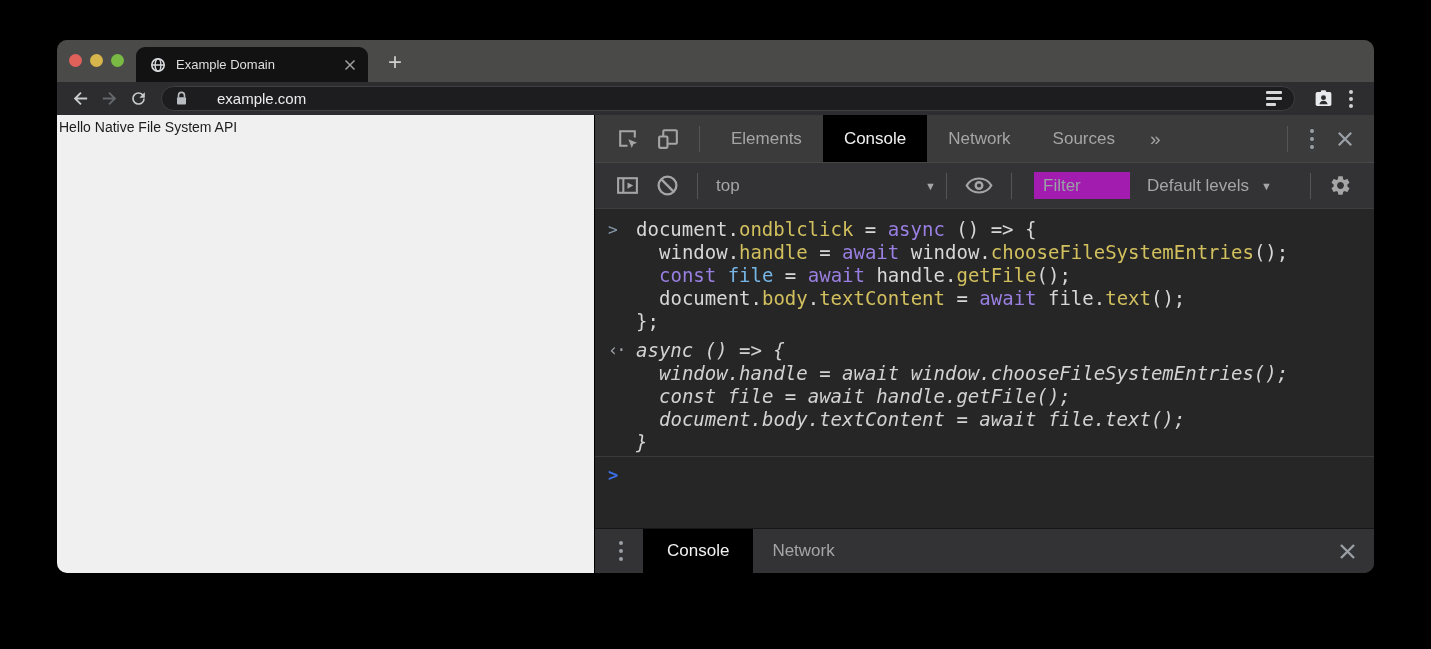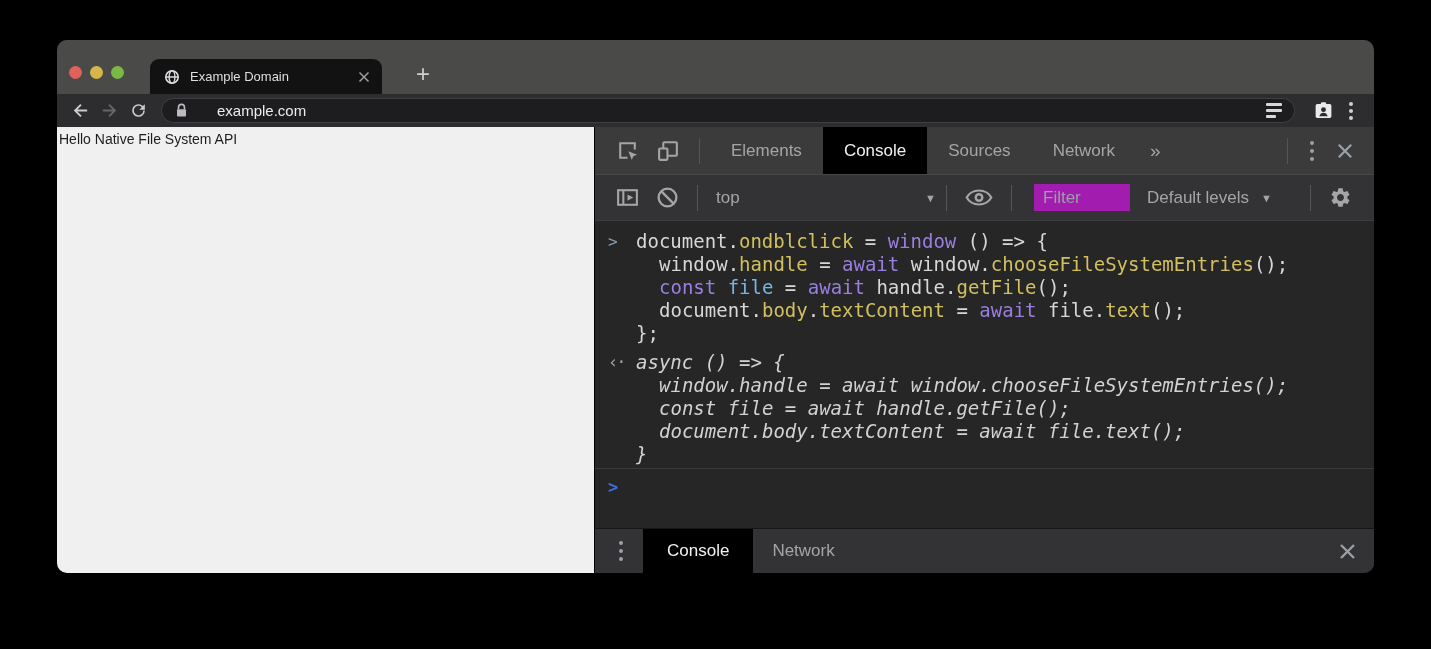--- a/index.html
+++ b/index.html
@@ -3,21 +3,21 @@
 <meta charset="utf-8">
 <style>
   * { margin:0; padding:0; box-sizing:border-box; }
   html,body { background:#000; width:1431px; height:649px; font-family:"Liberation Sans", sans-serif; }
   .stage { position:relative; width:1431px; height:649px; background:#000; overflow:hidden; }
 
   .browser-window { position:absolute; left:57px; top:40px; width:1317px; height:533px;
     border-radius:10px; overflow:hidden; display:flex; flex-direction:column; background:#2d2d2f; }
 
   
-  .tabstrip { height:54px; background:#4a4a48; display:flex; align-items:flex-end; flex-shrink:0;gap:14px; }
+  .tabstrip { height:42px; background:#4a4a48; display:flex; align-items:flex-end; flex-shrink:0; }
   .traffic-lights { display:flex; gap:8px; margin:0 0 15px 12px; align-self:flex-end; }
   .traffic-lights i { width:13px; height:13px; border-radius:50%; display:block; }
   .tl-red{ background:var(--traffic_red,#e0605a);} .tl-yellow{ background:var(--traffic_yellow,#d6b54c);} .tl-green{ background:var(--traffic_green,#79ba44);}
   .tab { width:232px; height:35px; background:#121212; border-radius:9px 9px 0 0; margin-left:12px;
     display:flex; align-items:center; padding:0 12px 0 14px; color:#dfdfdf; }
   .tab-favicon { width:16px; height:16px; flex-shrink:0; }
   .tab-title { flex:1; font-size:13px; margin-left:10px; white-space:nowrap; overflow:hidden; }
   .tab-close { width:12px; height:12px; flex-shrink:0; }
   .new-tab { margin:0 0 8px 20px; color:#cfcfcf; font-size:24px; line-height:24px; font-weight:300; }
 
@@ -173,22 +173,22 @@
           </div>
           <div class="dt-icon-btn">
             <svg width="25" height="25" viewBox="0 0 24 24">
               <rect x="7" y="4" width="13" height="13" rx="1" fill="none" stroke="#a5a5a5" stroke-width="2"></rect>
               <rect x="3" y="10" width="8" height="11" rx="1" fill="#3b3b3c" stroke="#a5a5a5" stroke-width="2"></rect>
             </svg>
           </div>
           <div class="vsep"></div>
           <div class="dt-tab">Elements</div>
           <div class="dt-tab active">Console</div>
+          <div class="dt-tab">Network</div>
           <div class="dt-tab">Sources</div>
-          <div class="dt-tab">Network</div>
           <div class="dt-more-tabs">»</div>
           <div class="dt-right">
             <div class="vsep"></div>
             <div class="kebab-dt">
                 <i></i>
                 <i></i>
                 <i></i>
               </div>
             <div class="x-btn">
               <svg width="18" height="18" viewBox="0 0 16 16">
@@ -238,21 +238,21 @@
               </svg>
             </div>
           </div>
         </div>
 
         <div class="dt-console">
           <div id="console-messages">
               <div class="console-message input">
                 <span class="msg-icon">&gt;</span>
                 <div class="msg-body">
-                  <div class="code-line"><span class="tok-plain">document.</span><span class="tok-prop">ondblclick</span><span class="tok-plain"> = </span><span class="tok-kw">window</span><span class="tok-plain"> () =&gt; {</span></div>
+                  <div class="code-line"><span class="tok-plain">document.</span><span class="tok-prop">ondblclick</span><span class="tok-plain"> = </span><span class="tok-kw">async</span><span class="tok-plain"> () =&gt; {</span></div>
                   <div class="code-line indent"><span class="tok-plain">window.</span><span class="tok-prop">handle</span><span class="tok-plain"> = </span><span class="tok-kw">await</span><span class="tok-plain"> window.</span><span class="tok-prop">chooseFileSystemEntries</span><span class="tok-plain">();</span></div>
                   <div class="code-line indent"><span class="tok-kw">const</span><span class="tok-plain"> </span><span class="tok-var">file</span><span class="tok-plain"> = </span><span class="tok-kw">await</span><span class="tok-plain"> handle.</span><span class="tok-prop">getFile</span><span class="tok-plain">();</span></div>
                   <div class="code-line indent"><span class="tok-plain">document.</span><span class="tok-prop">body</span><span class="tok-plain">.</span><span class="tok-prop">textContent</span><span class="tok-plain"> = </span><span class="tok-kw">await</span><span class="tok-plain"> file.</span><span class="tok-prop">text</span><span class="tok-plain">();</span></div>
                   <div class="code-line"><span class="tok-plain">};</span></div>
                 </div>
               </div>
               <div class="console-message result">
                 <span class="msg-icon">‹·</span>
                 <div class="msg-body">
                   <div class="code-line"><span class="tok-plain">async () =&gt; {</span></div>

